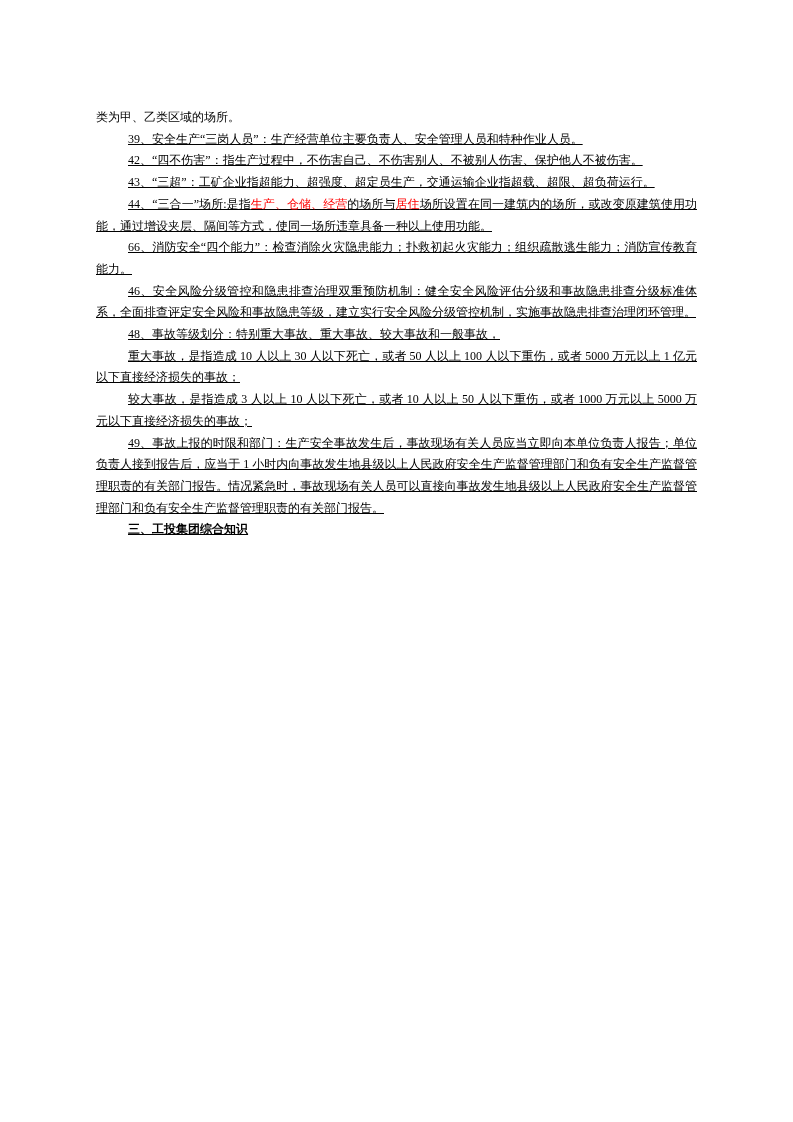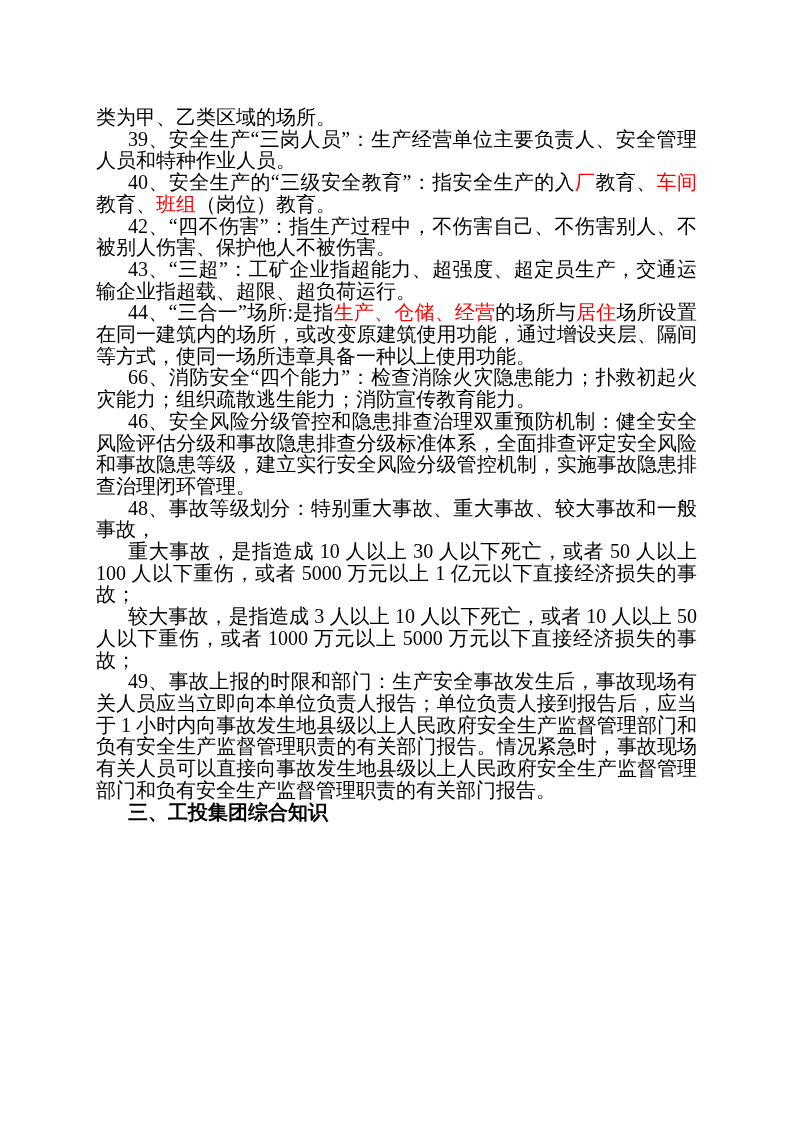--- a/index.html
+++ b/index.html
@@ -14,48 +14,48 @@
     background: #ffffff;
     overflow: hidden;
     font-family: "Liberation Serif", "DejaVu Serif", serif;
   }
   .content {
     position: absolute;
     left: 96px;
     top: 107px;
     width: 601px;
     color: #000000;
-    font-size: 20px;
+    font-size: 12px;
     line-height: 21.7px;
     text-align: justify;
   }
   p.para {
     margin: 0;
     padding: 0;
     text-justify: inter-ideograph;
   }
   p.para.indent {
     text-indent: 32px;
+    text-decoration: underline;
   }
   .red {
     color: var(--accent-red, #ff0000);
   }
   p.para.heading {
     font-weight: 700;
     font-family: "Liberation Sans", "DejaVu Sans", sans-serif;
   }
 </style>
 </head>
 <body>
 
 <div class="page">
   <div class="content" id="doc-content">
       <p class="para"><span>类为甲、乙类区域的场所。</span></p>
       <p class="para indent"><span>39、安全生产“三岗人员”：生产经营单位主要负责人、安全管理人员和特种作业人员。</span></p>
-      <p class="para indent"><span>40、安全生产的“三级安全教育”：指安全生产的入</span><span class="red">厂</span><span>教育、</span><span class="red">车间</span><span>教育、</span><span class="red">班组</span><span>（岗位）教育。</span></p>
       <p class="para indent"><span>42、“四不伤害”：指生产过程中，不伤害自己、不伤害别人、不被别人伤害、保护他人不被伤害。</span></p>
       <p class="para indent"><span>43、“三超”：工矿企业指超能力、超强度、超定员生产，交通运输企业指超载、超限、超负荷运行。</span></p>
       <p class="para indent"><span>44、“三合一”场所:是指</span><span class="red">生产、仓储、经营</span><span>的场所与</span><span class="red">居住</span><span>场所设置在同一建筑内的场所，或改变原建筑使用功能，通过增设夹层、隔间等方式，使同一场所违章具备一种以上使用功能。</span></p>
       <p class="para indent"><span>66、消防安全“四个能力”：检查消除火灾隐患能力；扑救初起火灾能力；组织疏散逃生能力；消防宣传教育能力。</span></p>
       <p class="para indent"><span>46、安全风险分级管控和隐患排查治理双重预防机制：健全安全风险评估分级和事故隐患排查分级标准体系，全面排查评定安全风险和事故隐患等级，建立实行安全风险分级管控机制，实施事故隐患排查治理闭环管理。</span></p>
       <p class="para indent"><span>48、事故等级划分：特别重大事故、重大事故、较大事故和一般事故，</span></p>
       <p class="para indent"><span>重大事故，是指造成 10 人以上 30 人以下死亡，或者 50 人以上 100 人以下重伤，或者 5000 万元以上 1 亿元以下直接经济损失的事故；</span></p>
       <p class="para indent"><span>较大事故，是指造成 3 人以上 10 人以下死亡，或者 10 人以上 50 人以下重伤，或者 1000 万元以上 5000 万元以下直接经济损失的事故；</span></p>
       <p class="para indent"><span>49、事故上报的时限和部门：生产安全事故发生后，事故现场有关人员应当立即向本单位负责人报告；单位负责人接到报告后，应当于 1 小时内向事故发生地县级以上人民政府安全生产监督管理部门和负有安全生产监督管理职责的有关部门报告。情况紧急时，事故现场有关人员可以直接向事故发生地县级以上人民政府安全生产监督管理部门和负有安全生产监督管理职责的有关部门报告。</span></p>
       <p class="para indent heading"><span>三、工投集团综合知识</span></p>

